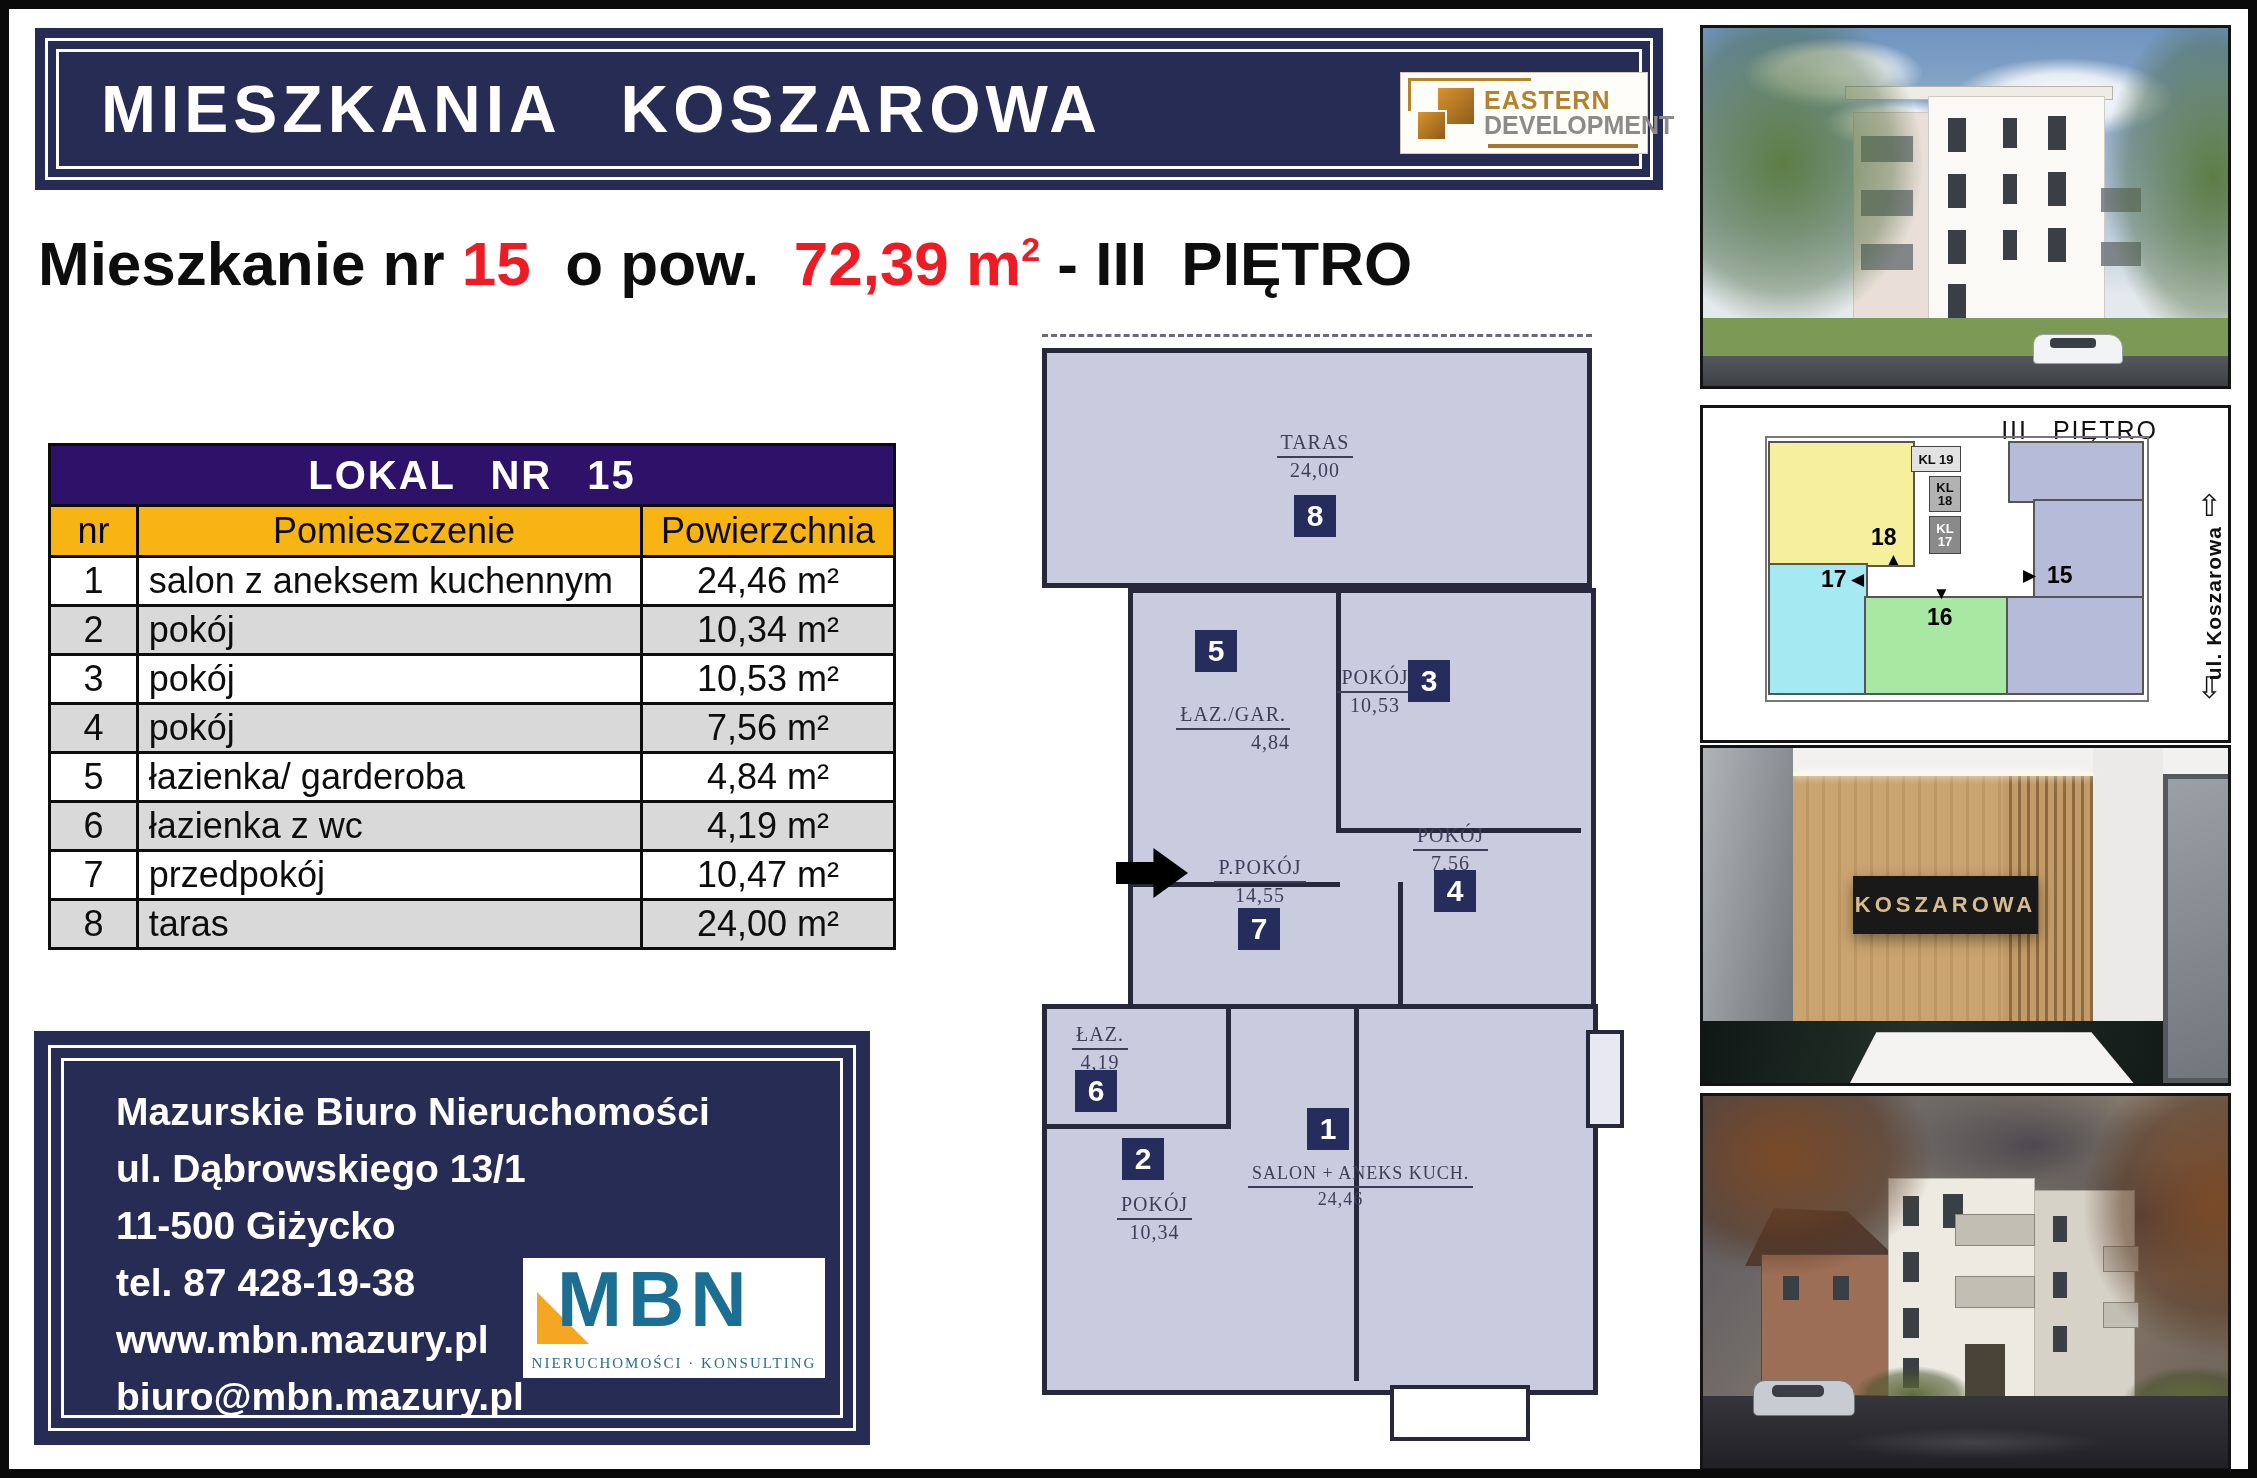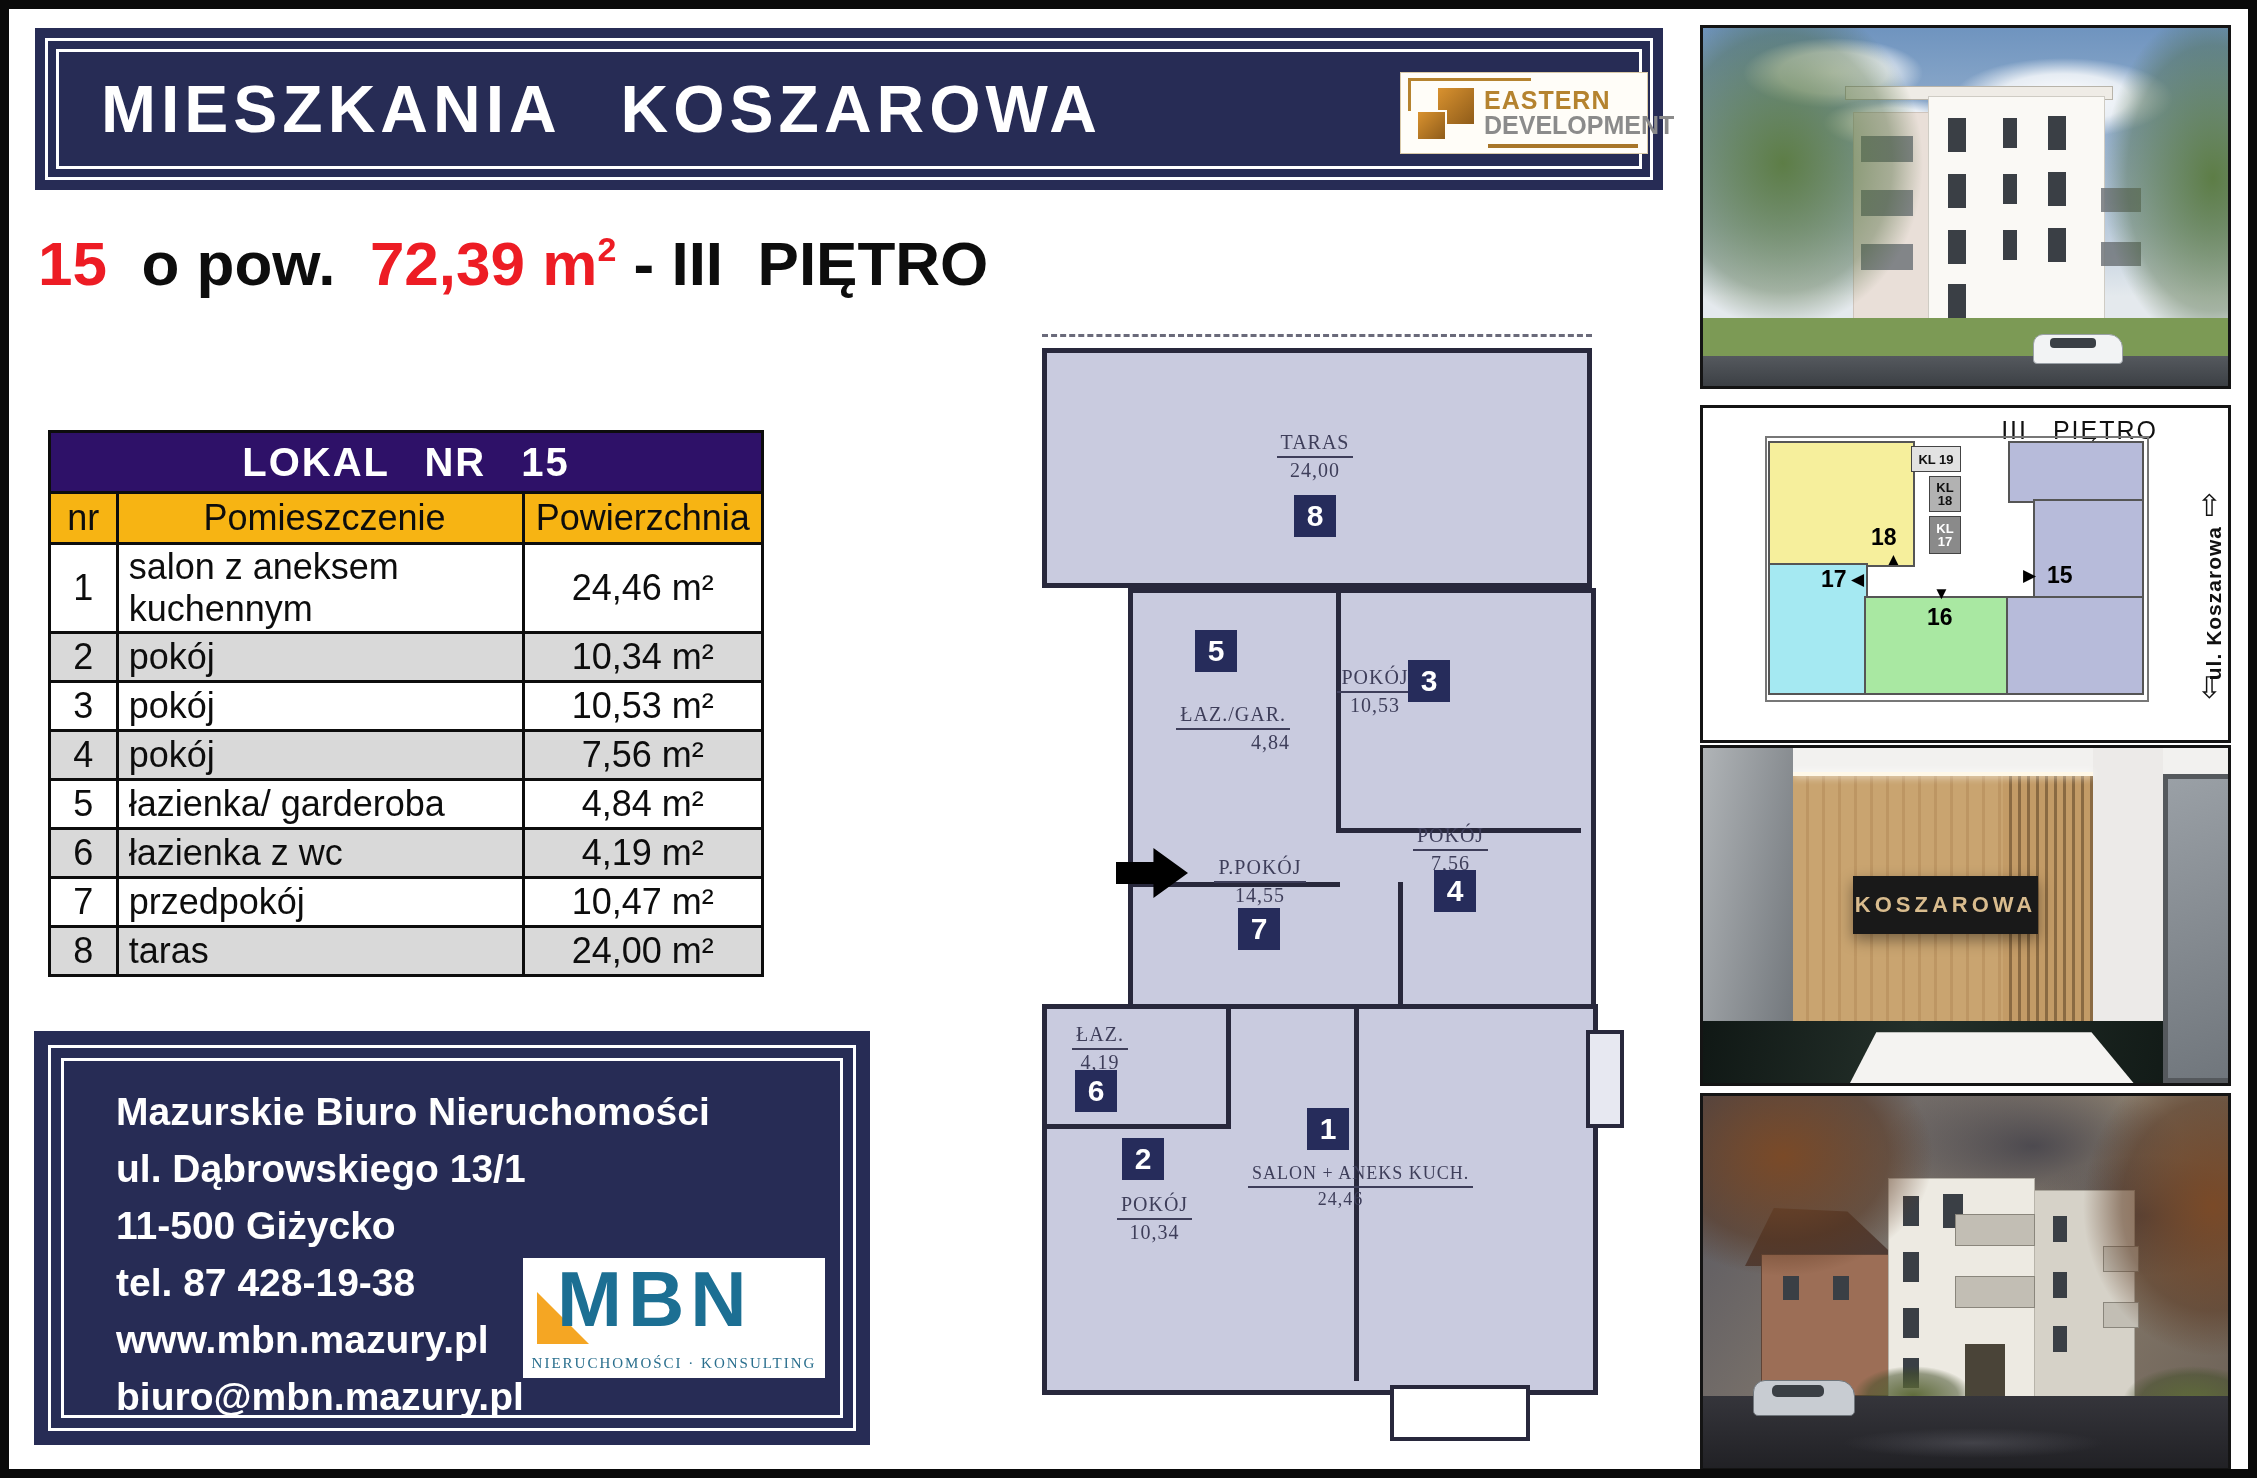--- a/index.html
+++ b/index.html
@@ -24,21 +24,21 @@
   .ed-line1{font-size:25px;font-weight:bold;color:#b5832f;letter-spacing:1px;}
   .ed-line2{font-size:25px;font-weight:bold;color:#8b8b8b;letter-spacing:0px;}
 
   
   .subtitle{position:absolute;left:38px;top:228px;display:flex;align-items:baseline;
     font-size:62px;font-weight:bold;color:#0d0d0d;white-space:pre;}
   .subtitle .red{color:#ed1c24;}
   .subtitle sup{font-size:34px;position:relative;top:-24px;}
 
   
-  .rtable{position:absolute;left:48px;top:430px;width:716px;border:3px solid #0d0d0d;border-collapse:collapse;}
+  .rtable{position:absolute;left:48px;top:443px;width:848px;border:3px solid #0d0d0d;border-collapse:collapse;}
   .rtable td,.rtable th{border:3px solid #0d0d0d;font-size:36px;color:#0d0d0d;}
   .rtable .ttl{background:#2e1168;color:#ffffff;font-weight:bold;font-size:40px;text-align:center;
       letter-spacing:2px;word-spacing:22px;height:56px;}
   .rtable .hdr th{background:#f7b413;font-weight:normal;height:46px;text-align:center;}
   .rtable .c-nr{width:86px;text-align:center;}
   .rtable .c-name{width:506px;text-align:left;padding-left:10px;}
   .rtable .c-area{width:250px;text-align:center;}
   .rtable tr.odd td{background:#ffffff;}
   .rtable tr.even td{background:#d9d9d9;}
   .rtable td{height:44px;}
@@ -152,21 +152,21 @@
           <div class="ed-sq2"></div>
       </div>
       <div class="ed-text">
         <div class="ed-line1">EASTERN</div>
         <div class="ed-line2">DEVELOPMENT</div>
       </div>
       <div class="ed-underline"></div>
     </div>
   </div>
 
-  <div class="subtitle"><span class="red">15</span><span>  o pow.  </span><span class="red">72,39 m</span><sup class="red">2</sup><span> - III  PIĘTRO</span></div>
+  <div class="subtitle"><span>Mieszkanie nr </span><span class="red">15</span><span>  o pow.  </span><span class="red">72,39 m</span><sup class="red">2</sup><span> - III  PIĘTRO</span></div>
 
   <table class="rtable">
     <tbody>
         <tr>
           <td class="ttl" colspan="3">LOKAL NR 15</td>
         </tr>
     <tr class="hdr">
       <th class="c-nr">nr</th>
       <th class="c-name">Pomieszczenie</th>
       <th class="c-area">Powierzchnia</th>

